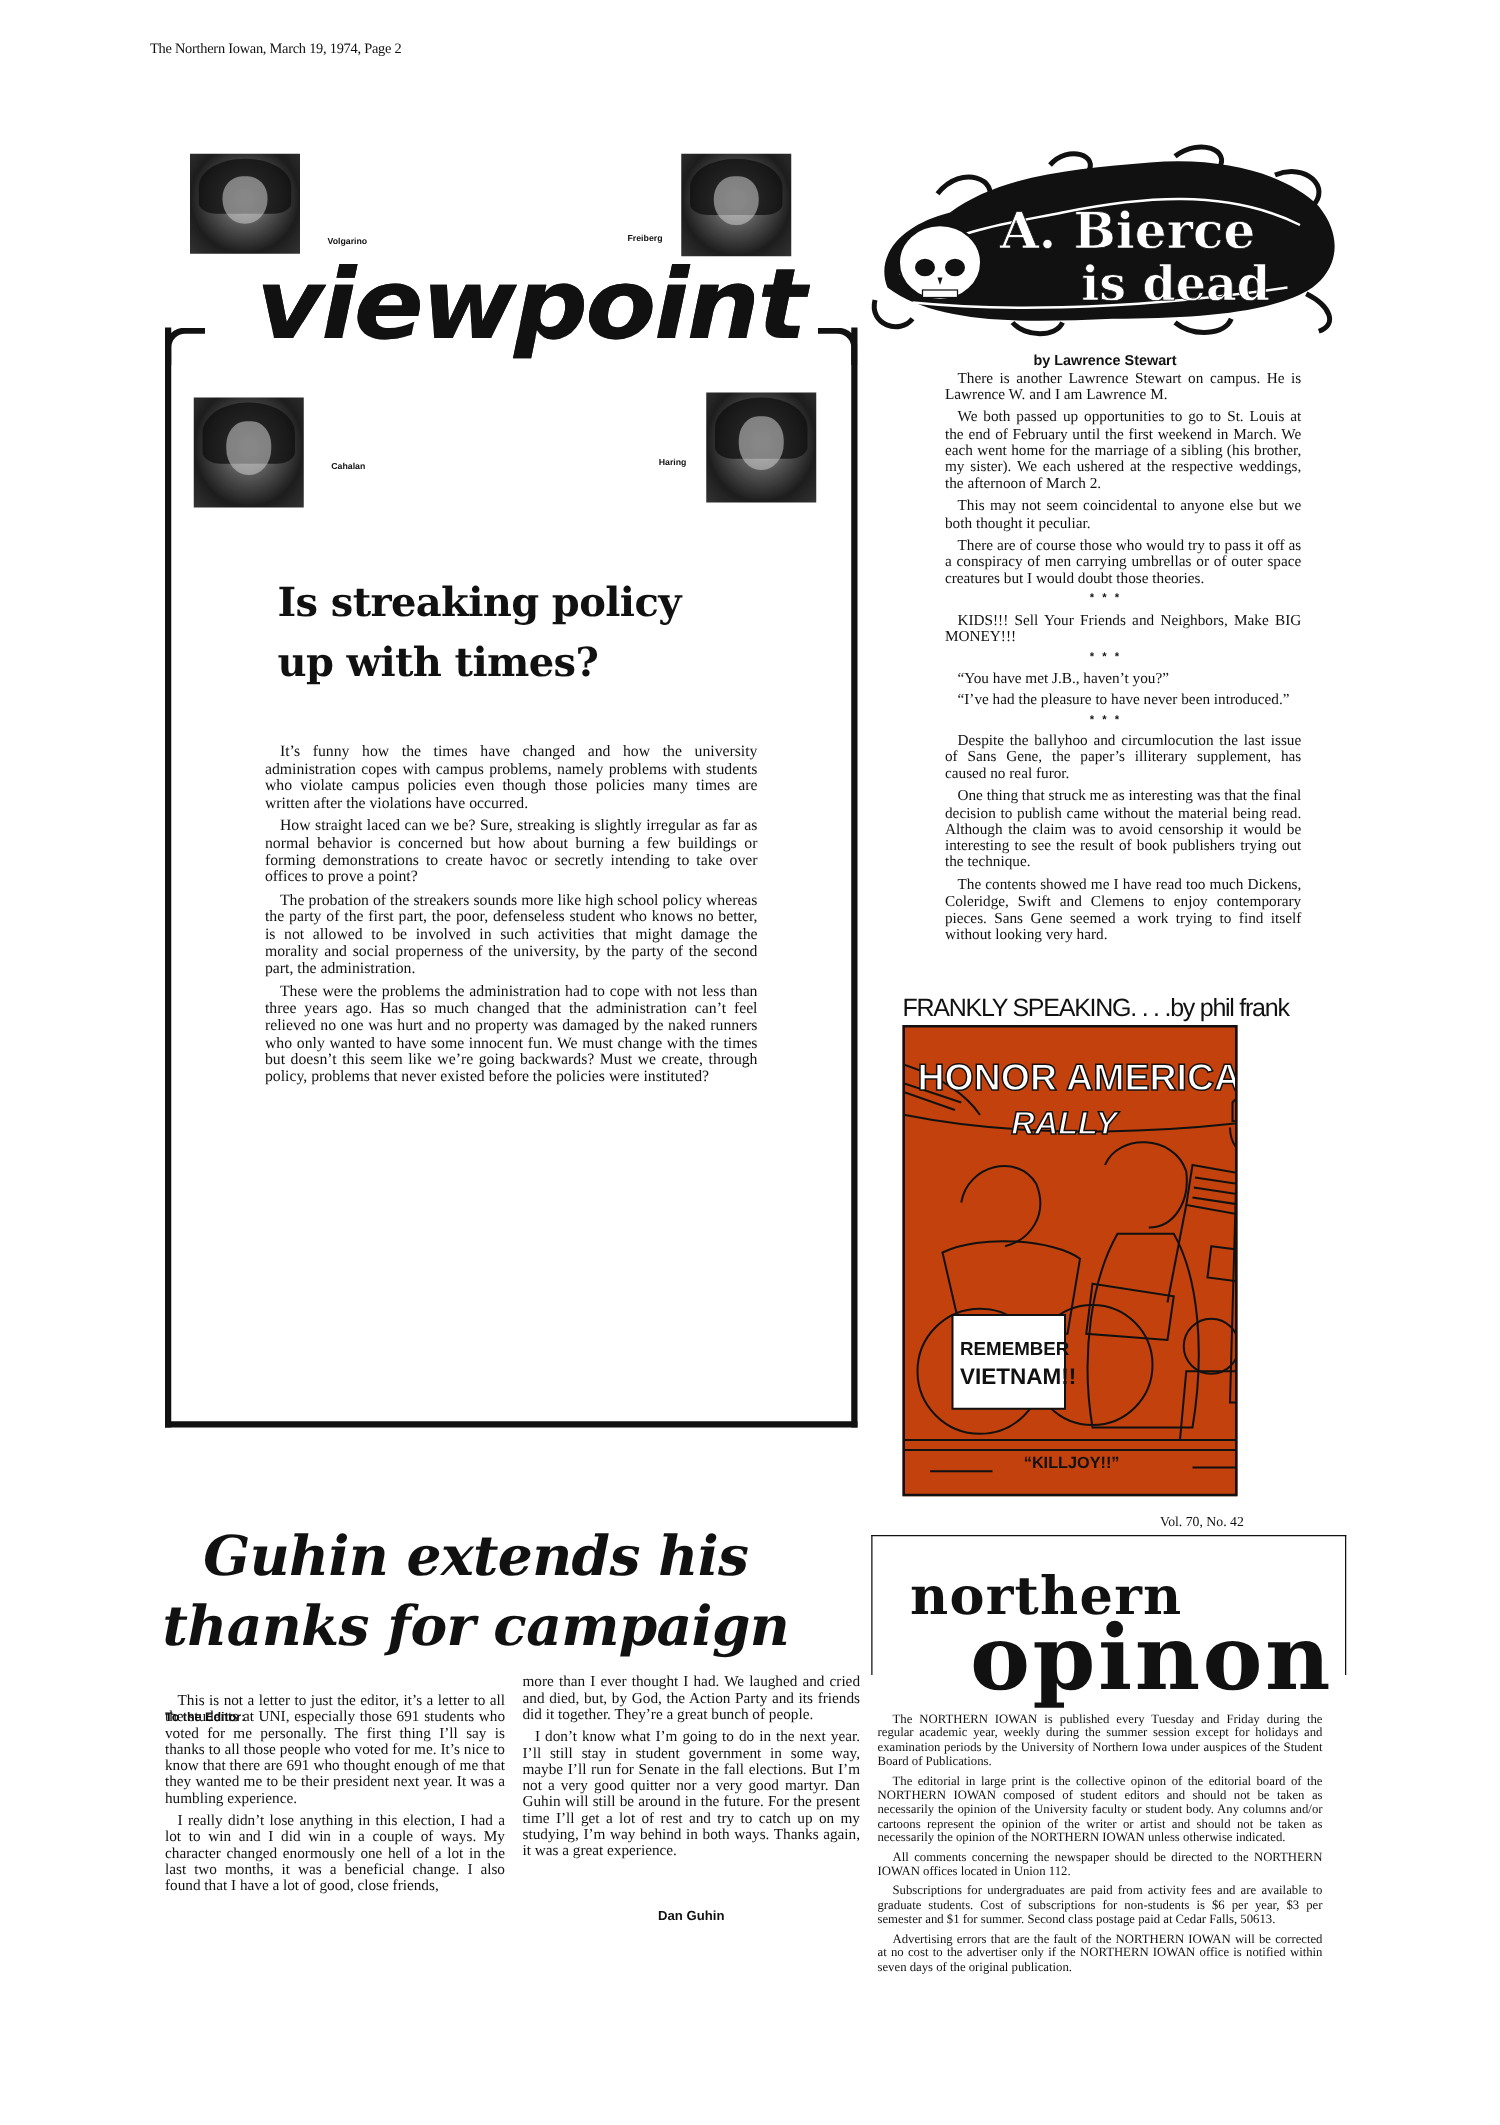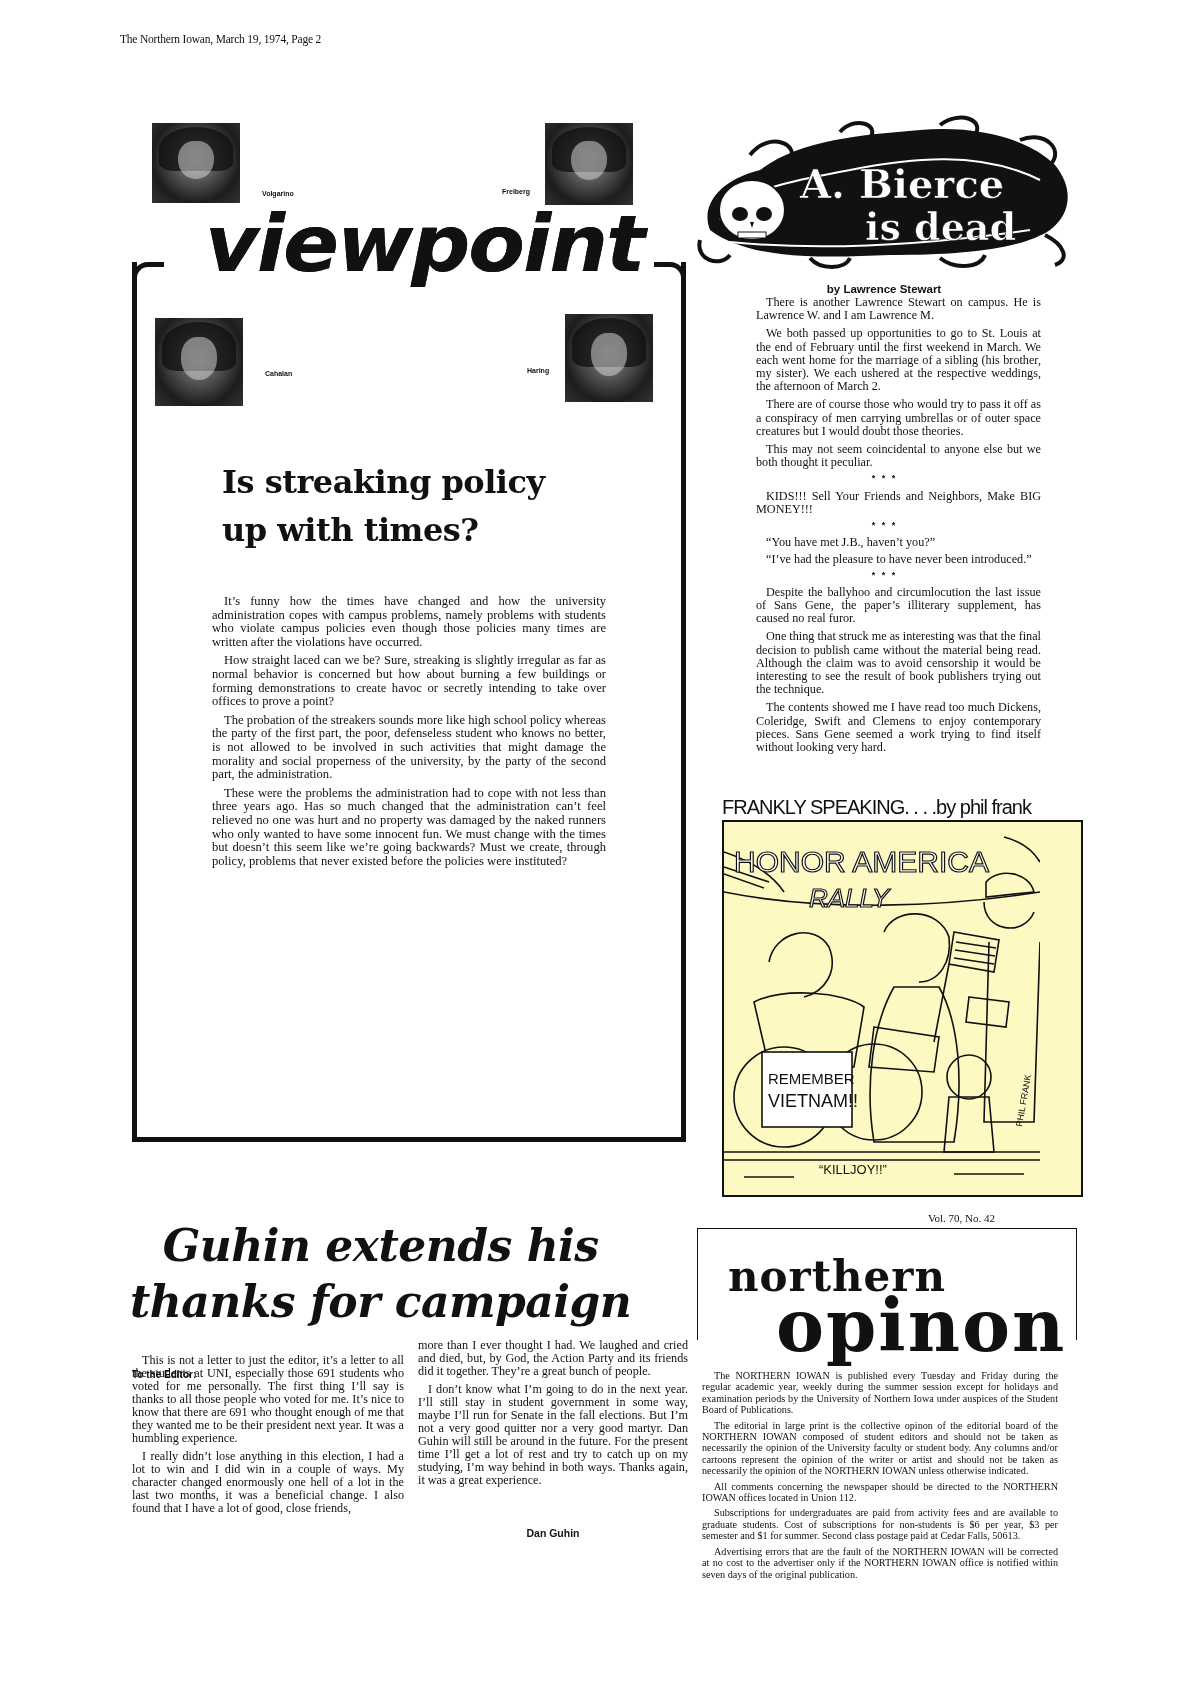--- a/index.html
+++ b/index.html
@@ -28,21 +28,21 @@
 
   .bierce-logo { left: 690px; top: 110px; width: 385px; height: 160px; }
 
   .column-byline { left: 728px; top: 283px; width: 312px; text-align: center; font-family: "Liberation Sans", sans-serif; font-weight: bold; font-size: 11.5px; }
   .column-body { left: 728px; top: 296px; width: 313px; font-size: 12.2px; line-height: 13.2px; text-align: justify; }
   .column-body p { text-indent: 10px; margin-bottom: 5px; margin-left: 28px; }
   .column-body .stars { text-align: center; text-indent: 0; font-size: 9px; letter-spacing: 2px; margin: -2px 0 4px; font-family: "Liberation Sans", sans-serif; font-weight: bold; }
   .column-body .quote { margin-bottom: 4px; }
 
   .comic-title { left: 722px; top: 797px; font-family: "Liberation Sans", sans-serif; font-size: 20px; letter-spacing: -1px; line-height: 1; }
-  .comic-box { left: 722px; top: 820px; width: 361px; height: 377px; border: 2px solid #111; background: #fef9c3; overflow: hidden; }
+  .comic-box { left: 722px; top: 820px; width: 268px; height: 377px; border: 2px solid #111; background: #c2410c; overflow: hidden; font-weight: bold; }
 
   .guhin-headline { left: 130px; top: 1218px; font-family: "DejaVu Serif", serif; font-weight: bold; font-style: italic; font-size: 44px; line-height: 56px; letter-spacing: -0.5px; text-align: center; }
 
   .letter-salutation { left: 132px; top: 1339px; font-family: "Liberation Sans", sans-serif; font-weight: bold; font-size: 10px; margin-top: 30px; }
   .letter-col { font-size: 12.2px; line-height: 13px; text-align: justify; }
   .letter-col p { text-indent: 10px; margin-bottom: 5px; }
   .letter-col1 { left: 132px; top: 1354px; width: 272px; }
   .letter-col2 { left: 418px; top: 1339px; width: 270px; }
   .letter-signature { left: 418px; top: 1527px; width: 270px; text-align: center; font-family: "Liberation Sans", sans-serif; font-weight: bold; font-size: 10.5px; }
 
@@ -131,22 +131,22 @@
       <rect x="48" y="122" width="28" height="6" fill="#fff" stroke="#111" stroke-width="1"></rect>
     </g>
     <text x="110" y="88" fill="#fff" stroke="#111" stroke-width="0.6" font-family="DejaVu Serif, serif" font-weight="bold" font-size="40">A. Bierce</text>
     <text x="175" y="130" fill="#fff" stroke="#111" stroke-width="0.6" font-family="DejaVu Serif, serif" font-weight="bold" font-size="38">is dead</text>
   </svg>
 
   <div class="abs column-byline">by Lawrence Stewart</div>
   <div class="abs column-body">
     <p>There is another Lawrence Stewart on campus. He is Lawrence W. and I am Lawrence M.</p>
     <p>We both passed up opportunities to go to St. Louis at the end of February until the first weekend in March. We each went home for the marriage of a sibling (his brother, my sister). We each ushered at the respective weddings, the afternoon of March 2.</p>
+    <p>This may not seem coincidental to anyone else but we both thought it peculiar.</p>
     <p>There are of course those who would try to pass it off as a conspiracy of men carrying umbrellas or of outer space creatures but I would doubt those theories.</p>
-    <p>This may not seem coincidental to anyone else but we both thought it peculiar.</p>
     <p class="stars">* * *</p>
     <p>KIDS!!! Sell Your Friends and Neighbors, Make BIG MONEY!!!</p>
     <p class="stars">* * *</p>
     <p class="quote">“You have met J.B., haven’t you?”</p>
     <p class="quote">“I’ve had the pleasure to have never been introduced.”</p>
     <p class="stars">* * *</p>
     <p>Despite the ballyhoo and circumlocution the last issue of Sans Gene, the paper’s illiterary supplement, has caused no real furor.</p>
     <p>One thing that struck me as interesting was that the final decision to publish came without the material being read. Although the claim was to avoid censorship it would be interesting to see the result of book publishers trying out the technique.</p>
     <p>The contents showed me I have read too much Dickens, Coleridge, Swift and Clemens to enjoy contemporary pieces. Sans Gene seemed a work trying to find itself without looking very hard.</p>
   </div>

